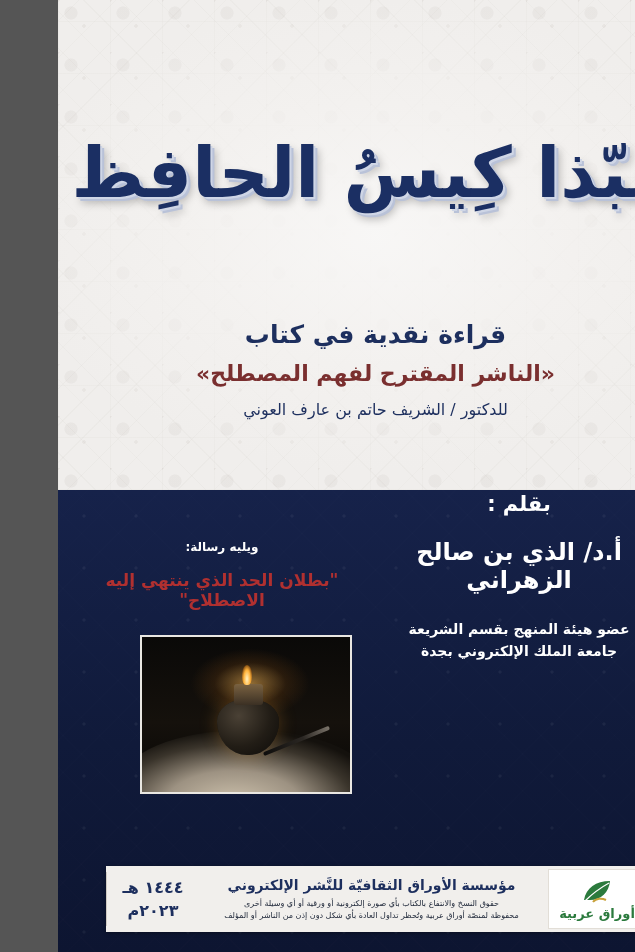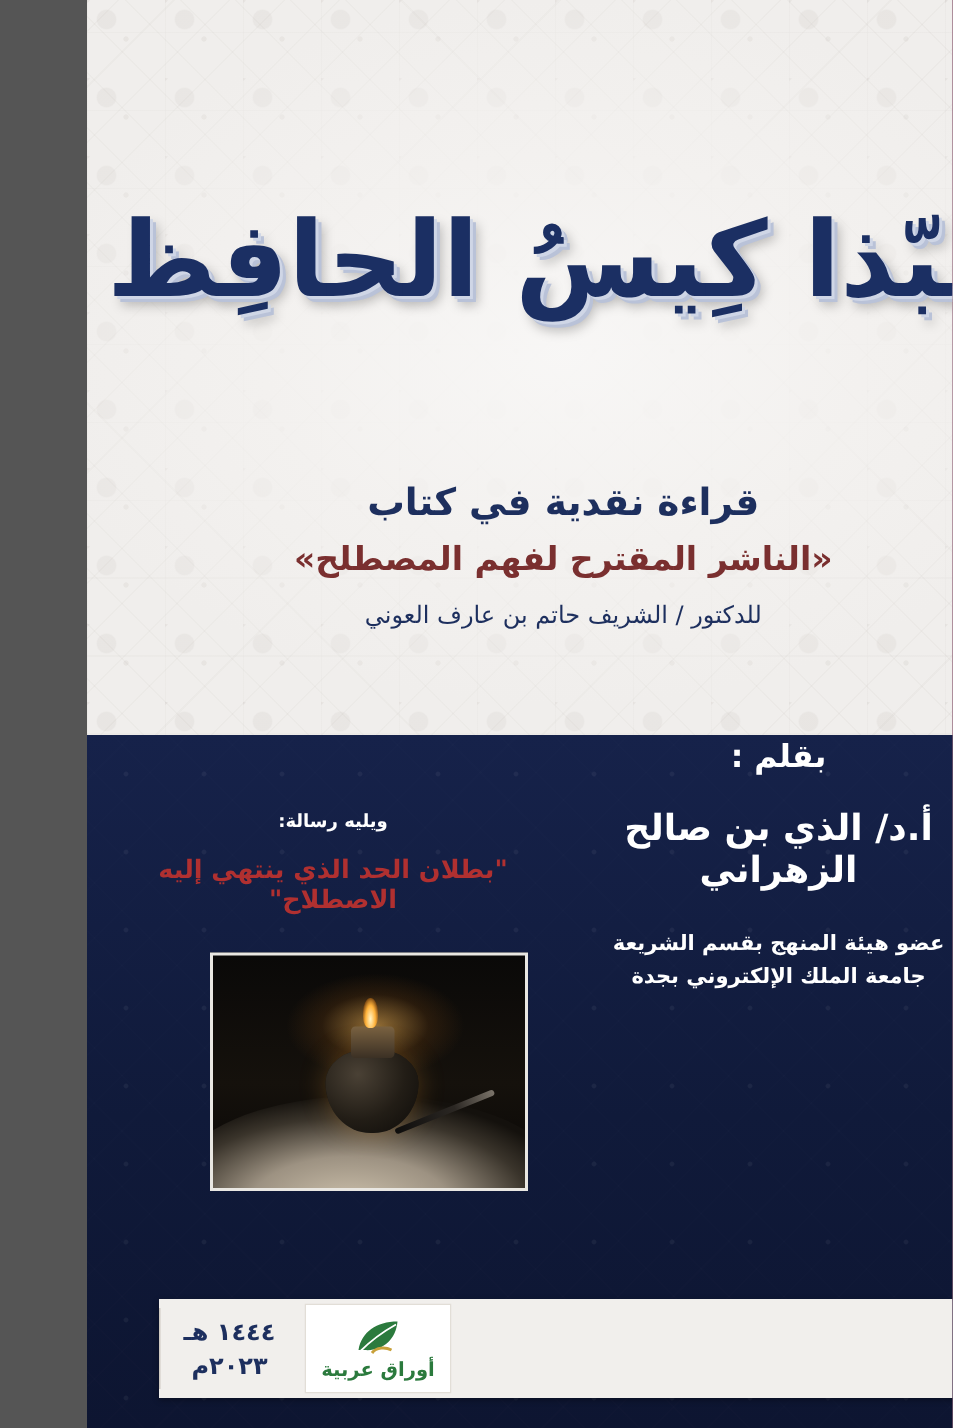--- a/index.html
+++ b/index.html
@@ -338,20 +338,25 @@
         <div class="lamp-neck"></div>
         <div class="lamp-flame"></div>
         <div class="lamp-pen"></div>
       </div>
     </div>
 
     <div class="footer">
       <div class="footer-date">
         <div>١٤٤٤ هـ</div>
         <div>٢٠٢٣م</div>
+      </div>
+      <div class="footer-center">
+        <div class="footer-pub">مؤسسة الأوراق الثقافيّة للنَّشر الإلكتروني</div>
+        <div class="footer-rights">حقوق النسخ والانتفاع بالكتاب بأي صورة إلكترونية أو ورقية أو أي وسيلة أخرى</div>
+        <div class="footer-rights">محفوظة لمنصّة أوراق عربية وتُحظر تداول العادة بأي شكل دون إذن من الناشر أو المؤلف</div>
       </div>
       <div class="footer-logo">
         <div class="logo-mark">
           <svg viewBox="0 0 34 26" width="34" height="26" aria-hidden="true">
             <path d="M4 22 C6 10, 16 3, 30 3 C29 15, 20 23, 8 22 Z" fill="#2b7a3d"></path>
             <path d="M5 23 C12 16, 20 10, 29 5" stroke="#ffffff" stroke-width="1.2" fill="none"></path>
             <path d="M13 24 C16 20, 22 20, 26 22" stroke="#c8a13a" stroke-width="2" fill="none"></path>
           </svg>
         </div>
         <div class="logo-text">أوراق عربية</div>

